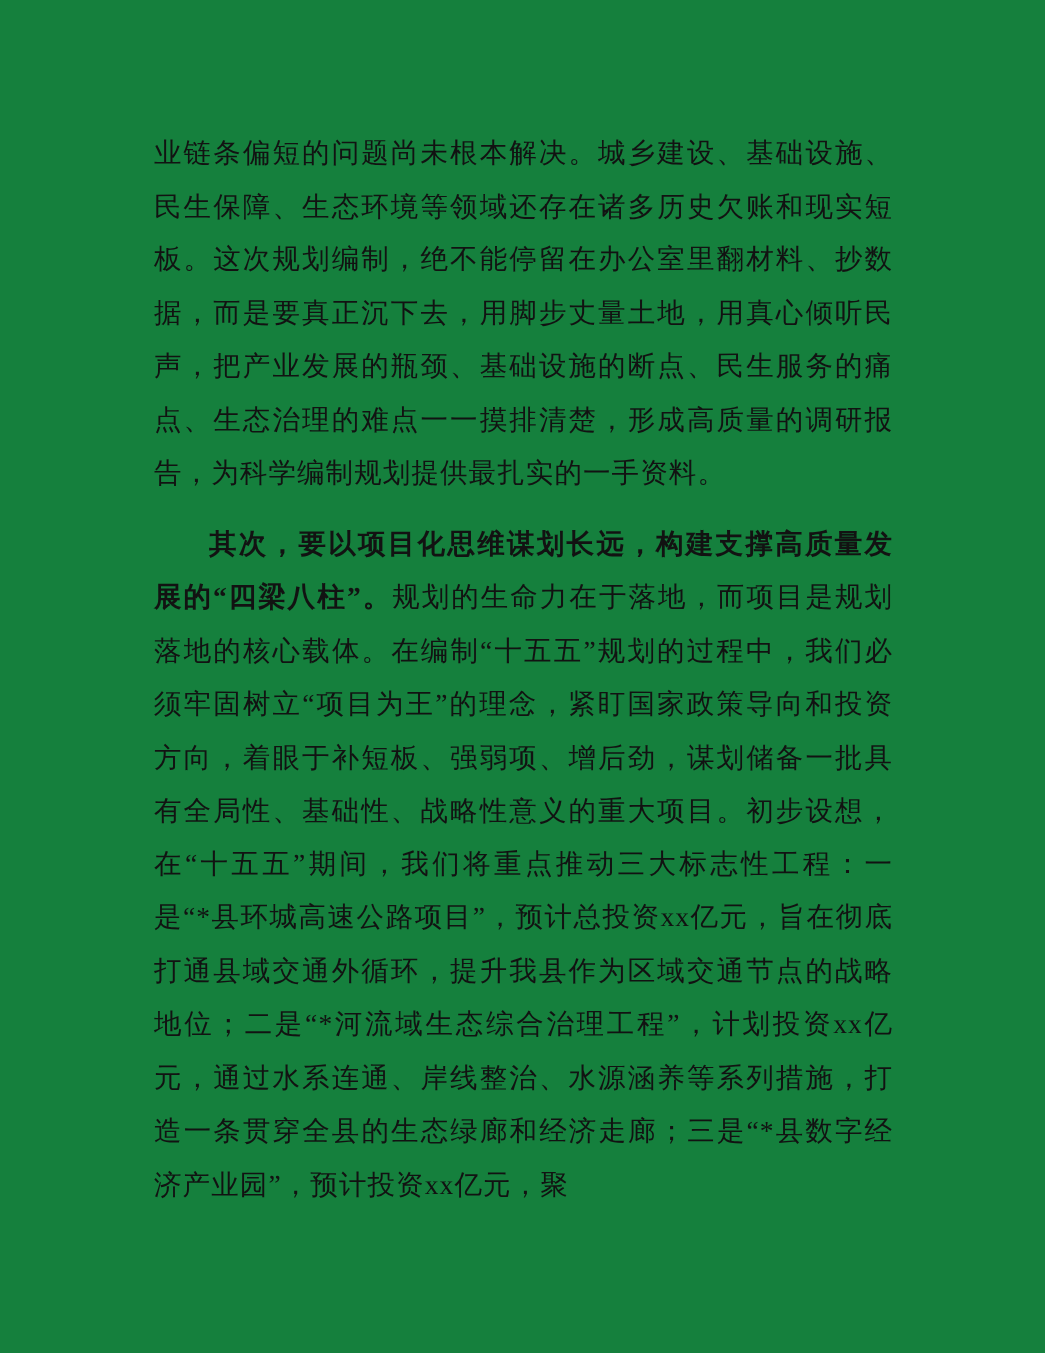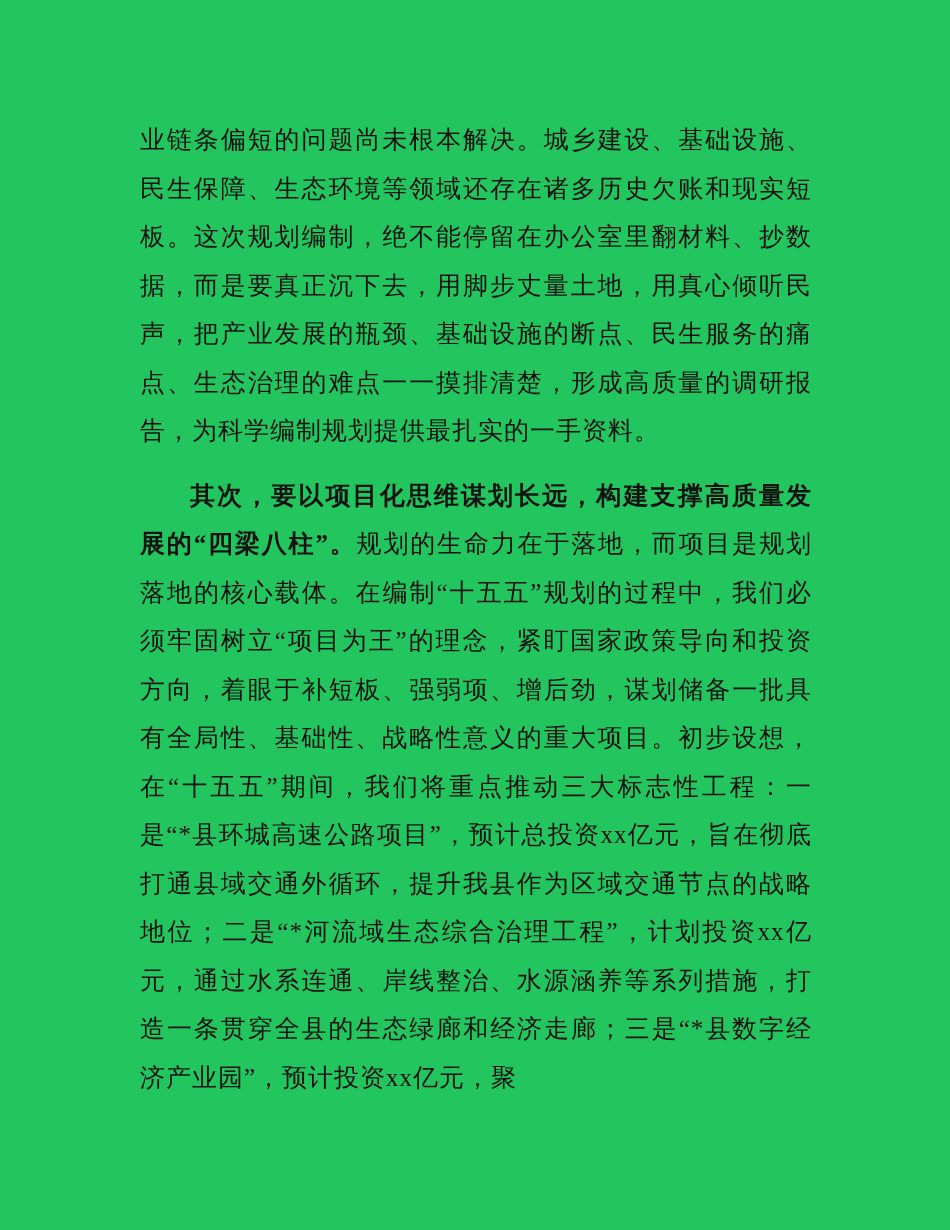--- a/index.html
+++ b/index.html
@@ -12,21 +12,21 @@
     height: 1230px;
     overflow: hidden;
     font-family: "Liberation Serif", "DejaVu Serif", serif;
     color: #121212;
   }
   .page {
     box-sizing: border-box;
     width: 950px;
     height: 1230px;
     padding: 116px 138px 40px 140px;
-    background: #22c55e;
+    background: #15803d;
   }
   .doc p {
     margin: 0;
     font-size: 25px;
     line-height: 48.5px;
     letter-spacing: 1px;
     text-align: justify;
     text-justify: inter-ideograph;
     word-break: break-all;
   }

